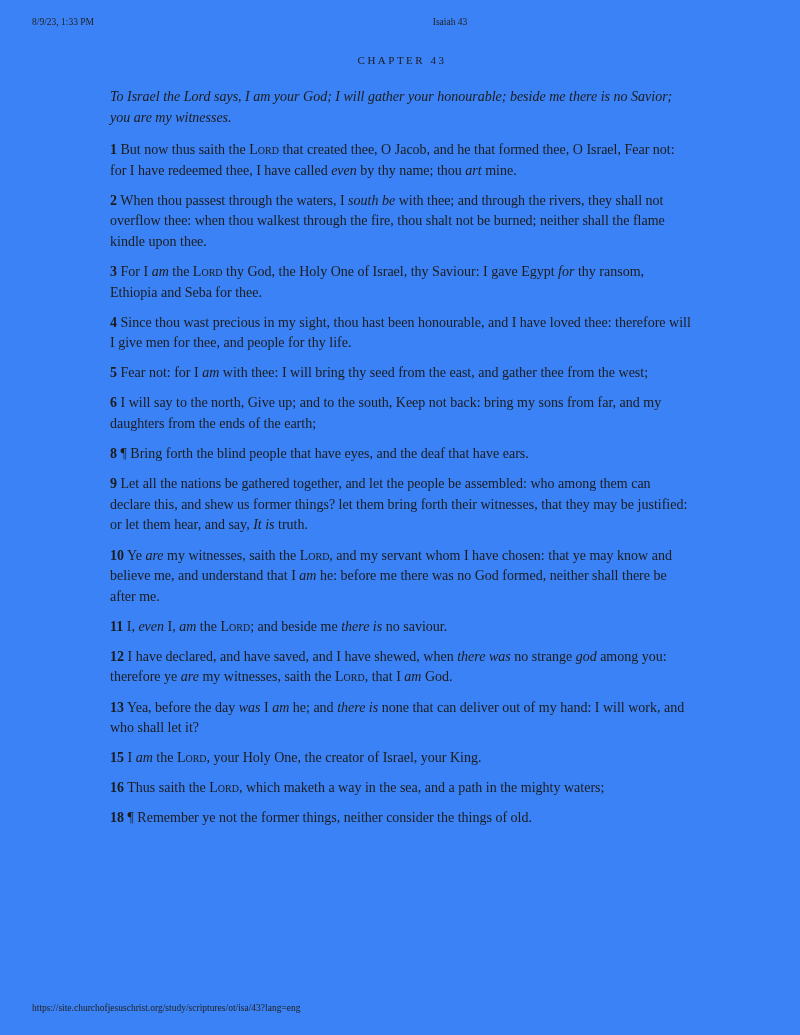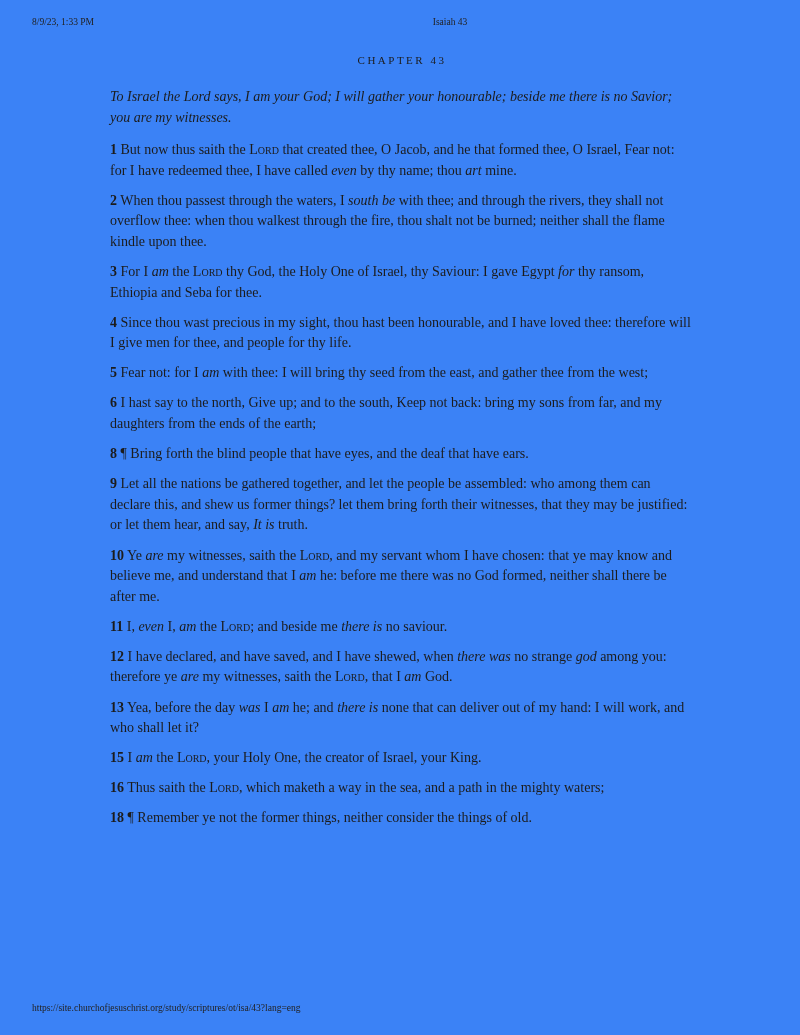--- a/index.html
+++ b/index.html
@@ -64,21 +64,21 @@
 
   <div class="content">
     <h1 class="chapter-title">CHAPTER 43</h1>
     <p class="summary">To Israel the Lord says, I am your God; I will gather your honourable; beside me there is no Savior; you are my witnesses.</p>
     <div id="verses">
         <p class="verse"><b class="vnum">1</b> <span>But now thus saith the <span class="sc">Lord</span> that created thee, O Jacob, and he that formed thee, O Israel, Fear not: for I have redeemed thee, I have called <em>even</em> by thy name; thou <em>art</em> mine.</span></p>
         <p class="verse"><b class="vnum">2</b> <span>When thou passest through the waters, I <em>south be</em> with thee; and through the rivers, they shall not overflow thee: when thou walkest through the fire, thou shalt not be burned; neither shall the flame kindle upon thee.</span></p>
         <p class="verse"><b class="vnum">3</b> <span>For I <em>am</em> the <span class="sc">Lord</span> thy God, the Holy One of Israel, thy Saviour: I gave Egypt <em>for</em> thy ransom, Ethiopia and Seba for thee.</span></p>
         <p class="verse"><b class="vnum">4</b> <span>Since thou wast precious in my sight, thou hast been honourable, and I have loved thee: therefore will I give men for thee, and people for thy life.</span></p>
         <p class="verse"><b class="vnum">5</b> <span>Fear not: for I <em>am</em> with thee: I will bring thy seed from the east, and gather thee from the west;</span></p>
-        <p class="verse"><b class="vnum">6</b> <span>I hast say to the north, Give up; and to the south, Keep not back: bring my sons from far, and my daughters from the ends of the earth;</span></p>
+        <p class="verse"><b class="vnum">6</b> <span>I will say to the north, Give up; and to the south, Keep not back: bring my sons from far, and my daughters from the ends of the earth;</span></p>
         <p class="verse"><b class="vnum">8</b> <span>¶ Bring forth the blind people that have eyes, and the deaf that have ears.</span></p>
         <p class="verse"><b class="vnum">9</b> <span>Let all the nations be gathered together, and let the people be assembled: who among them can declare this, and shew us former things? let them bring forth their witnesses, that they may be justified: or let them hear, and say, <em>It is</em> truth.</span></p>
         <p class="verse"><b class="vnum">10</b> <span>Ye <em>are</em> my witnesses, saith the <span class="sc">Lord</span>, and my servant whom I have chosen: that ye may know and believe me, and understand that I <em>am</em> he: before me there was no God formed, neither shall there be after me.</span></p>
         <p class="verse"><b class="vnum">11</b> <span>I, <em>even</em> I, <em>am</em> the <span class="sc">Lord</span>; and beside me <em>there is</em> no saviour.</span></p>
         <p class="verse"><b class="vnum">12</b> <span>I have declared, and have saved, and I have shewed, when <em>there was</em> no strange <em>god</em> among you: therefore ye <em>are</em> my witnesses, saith the <span class="sc">Lord</span>, that I <em>am</em> God.</span></p>
         <p class="verse"><b class="vnum">13</b> <span>Yea, before the day <em>was</em> I <em>am</em> he; and <em>there is</em> none that can deliver out of my hand: I will work, and who shall let it?</span></p>
         <p class="verse"><b class="vnum">15</b> <span>I <em>am</em> the <span class="sc">Lord</span>, your Holy One, the creator of Israel, your King.</span></p>
         <p class="verse"><b class="vnum">16</b> <span>Thus saith the <span class="sc">Lord</span>, which maketh a way in the sea, and a path in the mighty waters;</span></p>
         <p class="verse"><b class="vnum">18</b> <span>¶ Remember ye not the former things, neither consider the things of old.</span></p>
       </div>

